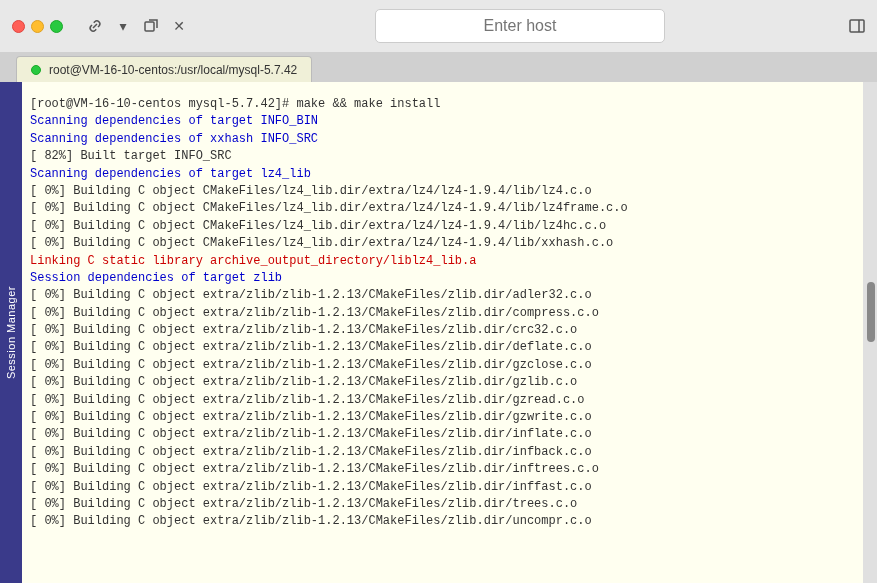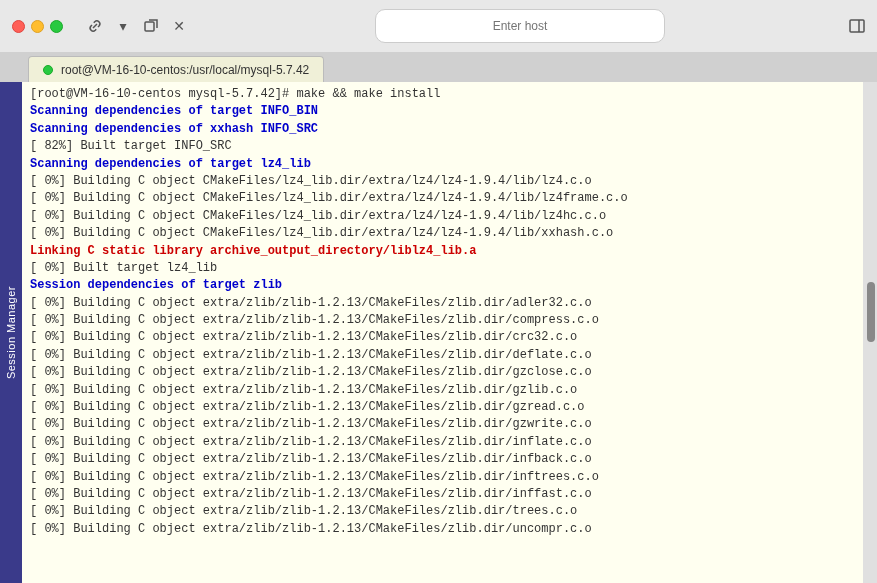--- a/index.html
+++ b/index.html
@@ -59,45 +59,45 @@
       flex: 1;
       display: flex;
       justify-content: center;
       align-items: center;
     }
 
     .host-input {
       width: 290px;
       height: 28px;
       border: 1px solid #ccc;
-      border-radius: 10px;
+      border-radius: 5px;
       background: white;
       padding: 16px 10px;
-      font-size: 12px;
+      font-size: 16px;
       color: #999;
       text-align: center;
     }
 
     .titlebar-right {
       display: flex;
       align-items: center;
       gap: 4px;
       color: #555;
       font-size: 14px;
       cursor: pointer;
     }
 
     
     .tabbar {
       width: 877px;
       height: 30px;
       background: #d0d0d0;
       display: flex;
       align-items: flex-end;
-      padding-left: 28px;
+      padding-left: 16px;
     }
 
     .tab {
       height: 26px;
       padding: 0 14px;
       background: #f0f0d8;
       border: 1px solid #bbb;
       border-bottom: none;
       border-radius: 4px 4px 0 0;
       display: flex;
@@ -136,36 +136,36 @@
       writing-mode: vertical-rl;
       transform: rotate(180deg);
       letter-spacing: 0.5px;
       white-space: nowrap;
     }
 
     
     .terminal {
       flex: 1;
       background: #fffff0;
-      padding: 4px 8px;
+      padding: 14px 8px;
       overflow: hidden;
       position: relative;
     }
 
     .terminal-content {
       font-family: 'Courier New', Courier, monospace;
       font-size: 12px;
       line-height: 1.45;
       color: #000;
     }
 
     .line { display: block; white-space: pre; }
     .col-white { color: #333; }
-    .col-blue { color: #0000cc; font-weight: bold; }
-    .col-red { color: #cc0000; font-weight: bold; }
+    .col-blue { color: #0000cc; font-weight: normal; }
+    .col-red { color: #cc0000; font-weight: normal; }
 
     
     .scrollbar-area {
       width: 14px;
       background: #e0e0e0;
       position: relative;
     }
     .scrollbar-thumb {
       width: 8px;
       height: 60px;
@@ -229,21 +229,20 @@
       <span class="line col-white">[root@VM-16-10-centos mysql-5.7.42]# make &amp;&amp; make install</span>
       <span class="line col-blue">Scanning dependencies of target INFO_BIN</span>
       <span class="line col-blue">Scanning dependencies of xxhash INFO_SRC</span>
       <span class="line col-white">[ 82%] Built target INFO_SRC</span>
       <span class="line col-blue">Scanning dependencies of target lz4_lib</span>
       <span class="line col-white">[ 0%] Building C object CMakeFiles/lz4_lib.dir/extra/lz4/lz4-1.9.4/lib/lz4.c.o</span>
       <span class="line col-white">[ 0%] Building C object CMakeFiles/lz4_lib.dir/extra/lz4/lz4-1.9.4/lib/lz4frame.c.o</span>
       <span class="line col-white">[ 0%] Building C object CMakeFiles/lz4_lib.dir/extra/lz4/lz4-1.9.4/lib/lz4hc.c.o</span>
       <span class="line col-white">[ 0%] Building C object CMakeFiles/lz4_lib.dir/extra/lz4/lz4-1.9.4/lib/xxhash.c.o</span>
       <span class="line col-red">Linking C static library archive_output_directory/liblz4_lib.a</span>
-      <span class="line col-white">[ 0%] Built target lz4_lib</span>
       <span class="line col-blue">Session dependencies of target zlib</span>
       <span class="line col-white">[ 0%] Building C object extra/zlib/zlib-1.2.13/CMakeFiles/zlib.dir/adler32.c.o</span>
       <span class="line col-white">[ 0%] Building C object extra/zlib/zlib-1.2.13/CMakeFiles/zlib.dir/compress.c.o</span>
       <span class="line col-white">[ 0%] Building C object extra/zlib/zlib-1.2.13/CMakeFiles/zlib.dir/crc32.c.o</span>
       <span class="line col-white">[ 0%] Building C object extra/zlib/zlib-1.2.13/CMakeFiles/zlib.dir/deflate.c.o</span>
       <span class="line col-white">[ 0%] Building C object extra/zlib/zlib-1.2.13/CMakeFiles/zlib.dir/gzclose.c.o</span>
       <span class="line col-white">[ 0%] Building C object extra/zlib/zlib-1.2.13/CMakeFiles/zlib.dir/gzlib.c.o</span>
       <span class="line col-white">[ 0%] Building C object extra/zlib/zlib-1.2.13/CMakeFiles/zlib.dir/gzread.c.o</span>
       <span class="line col-white">[ 0%] Building C object extra/zlib/zlib-1.2.13/CMakeFiles/zlib.dir/gzwrite.c.o</span>
       <span class="line col-white">[ 0%] Building C object extra/zlib/zlib-1.2.13/CMakeFiles/zlib.dir/inflate.c.o</span>

